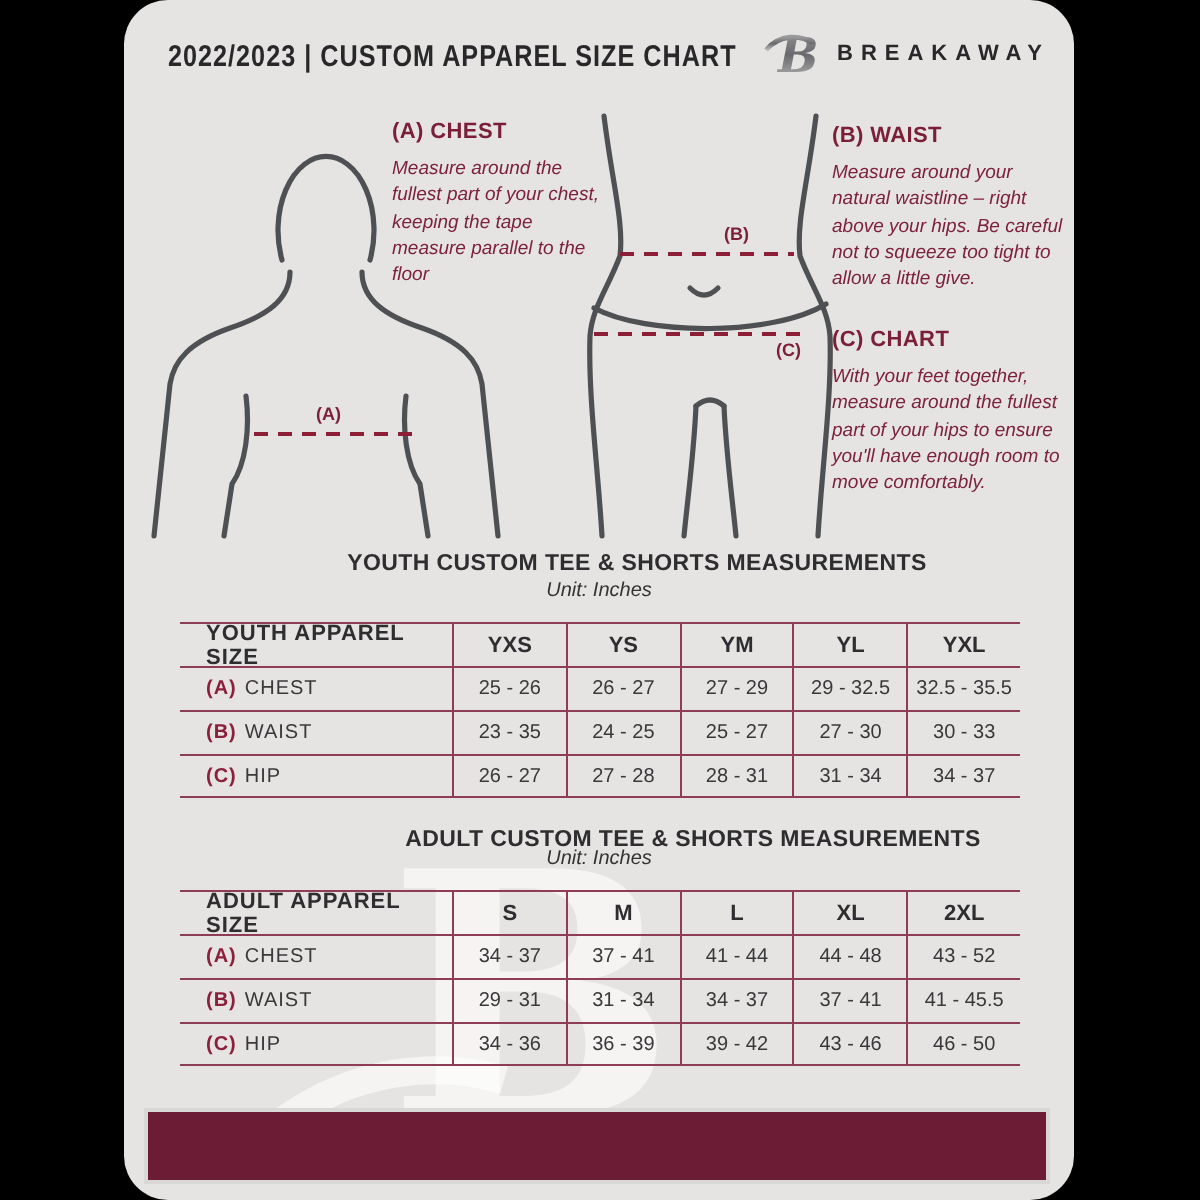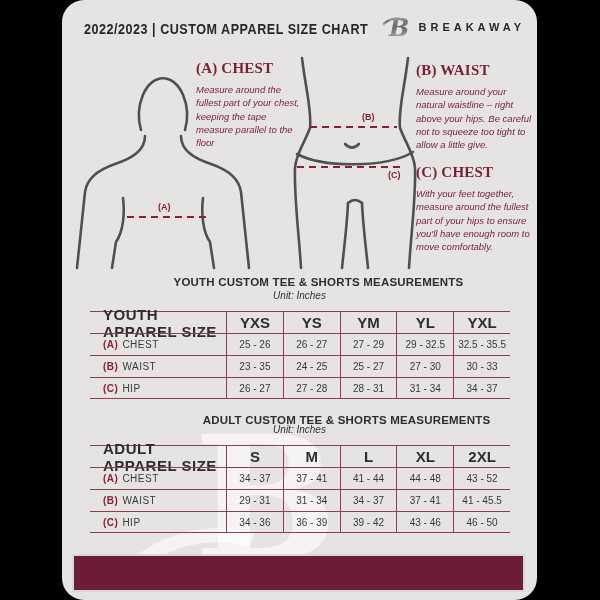--- a/index.html
+++ b/index.html
@@ -20,36 +20,36 @@
   .brand{position:absolute;right:12px;top:13px;display:flex;align-items:center;gap:7px;}
   .brand-name{font-weight:bold;font-size:11px;letter-spacing:4px;color:#28282a;}
   
   .fig{position:absolute;}
   .fig path{fill:none;stroke:#4f5053;stroke-width:2.6;stroke-linecap:round;}
   .dash{position:absolute;height:2px;
     background:repeating-linear-gradient(90deg,#8c1f35 0 7px,transparent 7px 12px);}
   .marker{position:absolute;font-size:9px;font-weight:bold;color:#7d1f3a;}
   
   .guide{position:absolute;}
-  .guide-h{margin:0 0 6px 0;font-size:15px;font-weight:bold;color:#7a1e3a;letter-spacing:.2px;font-family:Liberation Serif, serif;}
+  .guide-h{margin:0 0 6px 0;font-size:11px;font-weight:bold;color:#7a1e3a;letter-spacing:.2px;}
   .guide-p{margin:0;font-size:9.5px;font-style:italic;color:#7d2140;line-height:1.4;}
   
   .tbl-title{position:absolute;left:0;width:513px;text-align:center;
     font-weight:bold;font-size:11.5px;color:#2e2e30;letter-spacing:.2px;}
   .tbl-unit{position:absolute;left:0;width:475px;text-align:center;
     font-style:italic;font-size:10px;color:#333;}
   .size-table{position:absolute;left:28px;width:420px;display:grid;
     grid-template-columns:136px repeat(5,56.8px);z-index:2;}
   .size-table>div{
     box-sizing:border-box;height:22px;display:flex;align-items:center;justify-content:center;
     font-size:10px;color:#39393b;border-top:1.5px solid #8f3d57;background:transparent;
   }
   .size-table .lbl{justify-content:flex-start;padding-left:13px;letter-spacing:.5px;}
   .size-table .val{border-left:1.5px solid #8f3d57;}
-  .size-table .hdr{font-weight:bold;font-size:15px;color:#2e2e30;}
+  .size-table .hdr{font-weight:bold;font-size:11px;color:#2e2e30;}
   .size-table .rb{border-bottom:1.5px solid #8f3d57;}
   .key{color:#8c1f3a;font-weight:bold;margin-right:4px;}
   
   .watermark{position:absolute;left:60px;top:400px;z-index:1;pointer-events:none;}
   .watermark text{fill:rgba(255,255,255,.6);}
   .watermark path{stroke:rgba(255,255,255,.6);stroke-width:14;fill:none;}
   
   .footer-bar{position:absolute;left:10px;top:554px;width:449px;height:34px;
     background:#6d1c36;border:2px solid #d9d8d6;z-index:2;}
 </style>
@@ -100,21 +100,21 @@
 
   <div class="guide" style="left:134px;top:60px;width:106px;">
     <p class="guide-h">(A) CHEST</p>
     <p class="guide-p">Measure around the fullest part of your chest, keeping the tape measure parallel to the floor</p>
   </div>
   <div class="guide" style="left:354px;top:62px;width:116px;">
     <p class="guide-h">(B) WAIST</p>
     <p class="guide-p">Measure around your natural waistline – right above your hips. Be careful not to squeeze too tight to allow a little give.</p>
   </div>
   <div class="guide" style="left:354px;top:164px;width:118px;">
-    <p class="guide-h">(C) CHEST</p>
+    <p class="guide-h">(C) CHART</p>
     <p class="guide-p">With your feet together, measure around the fullest part of your hips to ensure you'll have enough room to move comfortably.</p>
   </div>
 
   <svg class="watermark" width="220" height="190" viewBox="0 0 220 190">
     <path d="M20,160 C55,135 95,130 130,140"></path>
     <text x="72" y="158" font-family="DejaVu Serif, serif" font-weight="bold" font-size="170">B</text>
   </svg>
 
   <div class="tbl-title" style="top:276px;">YOUTH CUSTOM TEE &amp; SHORTS MEASUREMENTS</div>
   <div class="tbl-unit" style="top:290px;">Unit: Inches</div>

